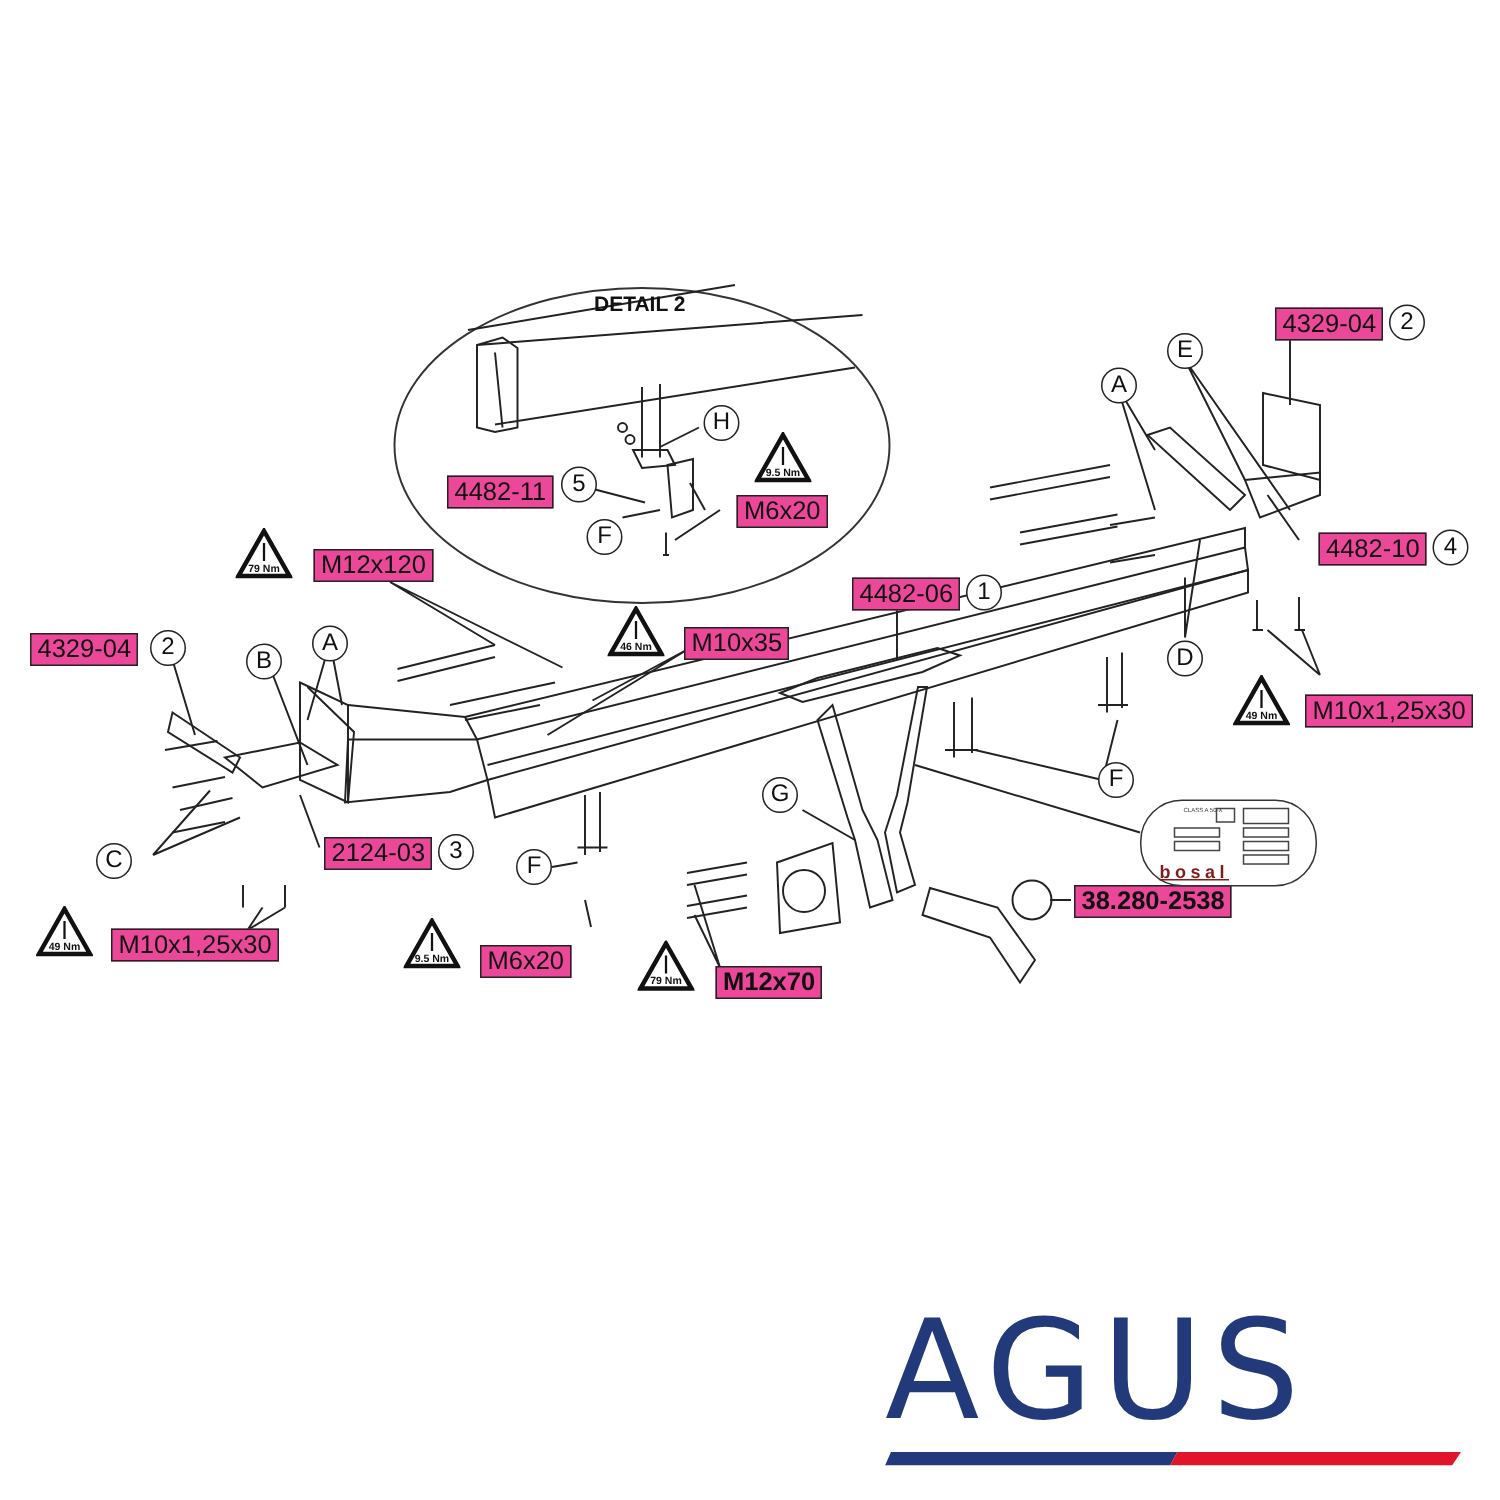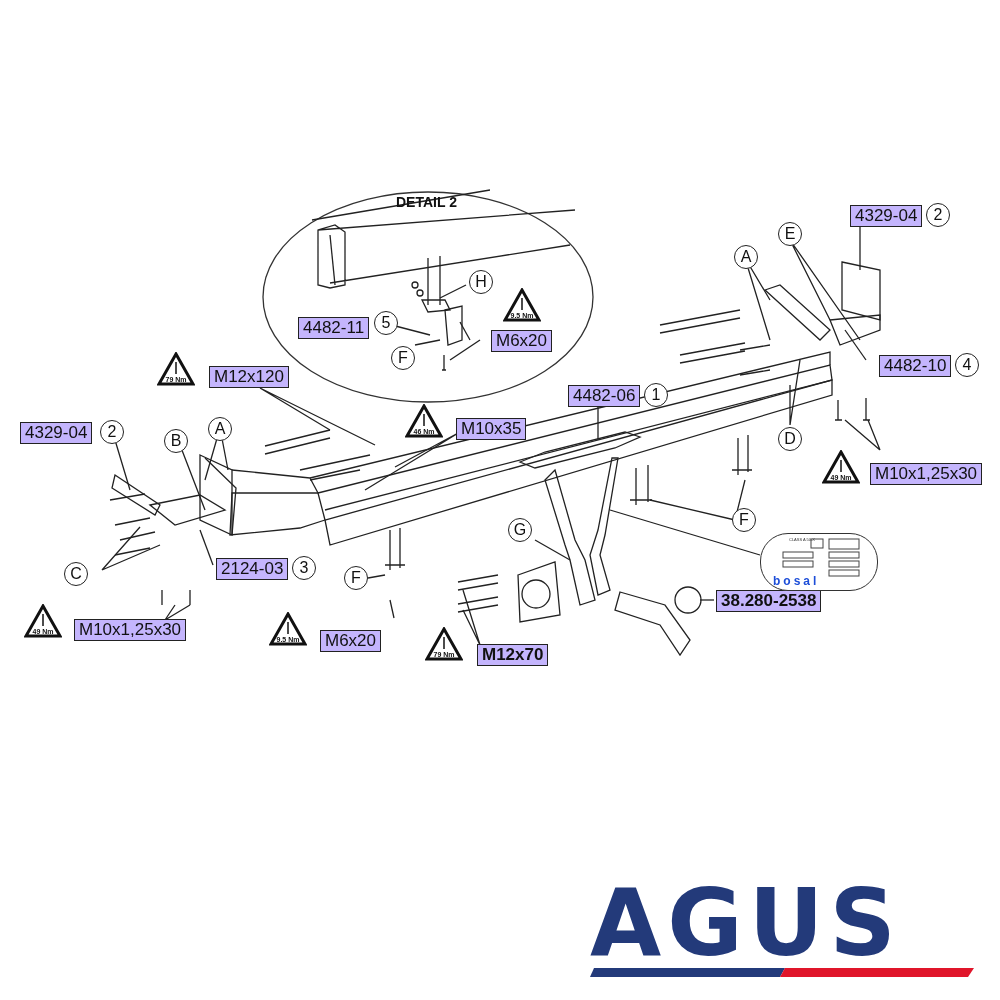--- a/index.html
+++ b/index.html
@@ -1,28 +1,28 @@
 <!DOCTYPE html>
 <html><head>
 <meta charset="utf-8">
 <style>
   html, body { margin:0; padding:0; background:#ffffff; }
   body { width:1000px; height:1000px; position:relative; overflow:hidden; font-family:"Liberation Sans", sans-serif; color:#111; }
   svg.drawing { position:absolute; left:0; top:0; }
-  .lbl { position:absolute; border:1.5px solid #222; background:#c4b5fd; font-size:17px; line-height:20px; padding:0 4px; white-space:nowrap; color:#111; }
+  .lbl { position:absolute; border:1.5px solid #222; background:#ec4899; font-size:17px; line-height:20px; padding:0 4px; white-space:nowrap; color:#111; }
   .circ { position:absolute; width:22px; height:22px; border:1.5px solid #222; border-radius:50%; background:#fff; font-size:16px; line-height:22px; text-align:center; color:#111; }
   .detail-title { position:absolute; font-weight:bold; font-size:14px; color:#111; }
   .warn { position:absolute; width:38px; height:34px; }
   .warn .tq { position:absolute; left:0; top:0; }
   .warn .tv { position:absolute; left:0; width:38px; bottom:3px; text-align:center; font-size:7px; font-weight:bold; color:#111; }
   .logo { position:absolute; left:590px; top:868px; width:400px; height:110px; }
-  .logo-text { position:absolute; left:0; top:0; font-family:"DejaVu Sans", sans-serif; font-weight:bold; font-size:92px; letter-spacing:6px; line-height:92px; color:#233a7a;margin-top:10px; }
+  .logo-text { position:absolute; left:0; top:0; font-family:"DejaVu Sans", sans-serif; font-weight:normal; font-size:92px; letter-spacing:6px; line-height:92px; color:#233a7a; }
   .logo-bar { position:absolute; left:0; top:100px; height:9px; width:384px; }
   .plate { position:absolute; left:760px; top:533px; width:116px; height:56px; border:1.5px solid #333; border-radius:28px; background:#fff; }
-  .plate .brand { position:absolute; left:12px; bottom:2px; font-size:12px; font-weight:bold; letter-spacing:3px; color:#1d4ed8; }
+  .plate .brand { position:absolute; left:12px; bottom:2px; font-size:12px; font-weight:bold; letter-spacing:3px; color:#7f1d1d;text-decoration:underline; }
   .plate .cls { position:absolute; left:28px; top:3px; font-size:4px; color:#333; }
 </style>
 </head>
 <body>
 
 <svg class="drawing" width="1000" height="1000" viewBox="0 0 1000 1000" fill="none" stroke="#222" stroke-width="1.3">
 
   <ellipse cx="428" cy="297" rx="165" ry="105" stroke="#333"></ellipse>
 
   <path d="M312 220 L490 190 M318 230 L575 210 M330 283 L570 245 M318 230 L318 285 L330 288 L345 285 L345 232 L335 225 Z"></path>

